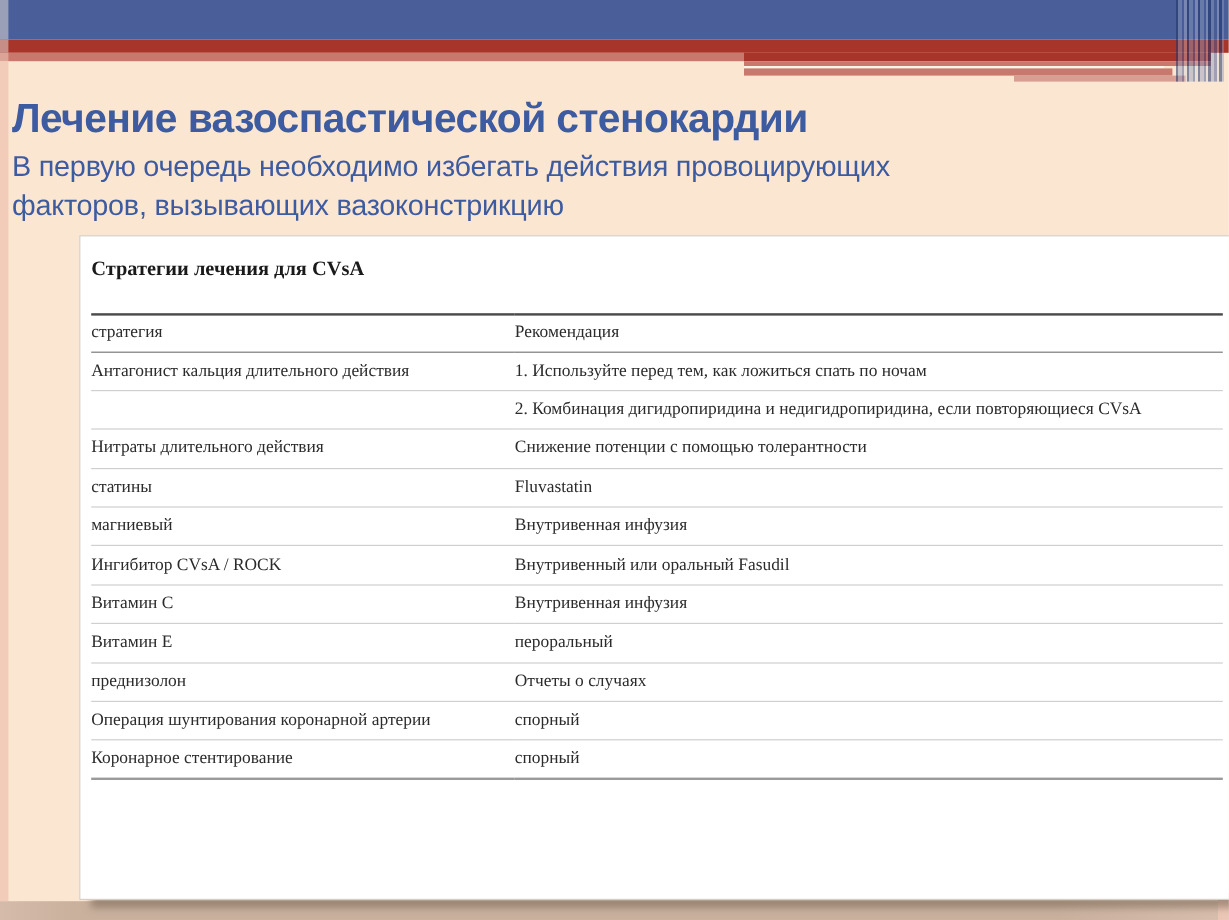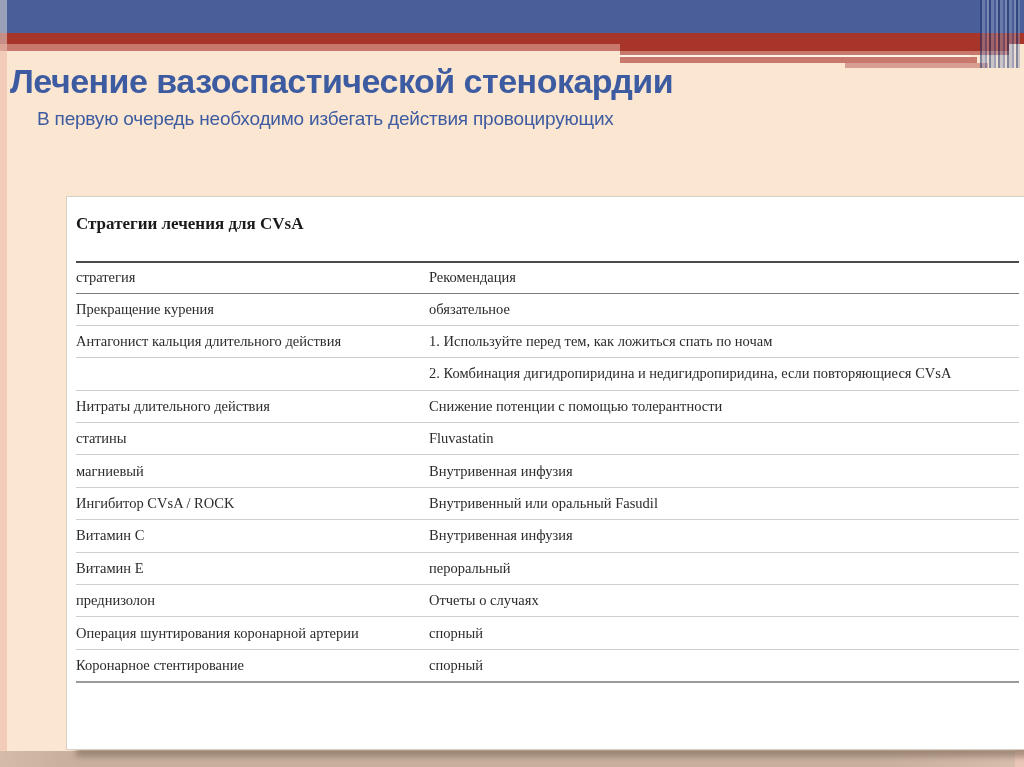--- a/index.html
+++ b/index.html
@@ -47,25 +47,25 @@
   .left-strip .seg2{position:absolute;left:0;top:33px;width:7px;height:11px;background:#c68e87;}
   .left-strip .seg3{position:absolute;left:0;top:44px;width:7px;height:7px;background:#dca496;}
   .left-strip .seg4{position:absolute;left:0;top:51px;width:7px;height:700px;background:var(--strip-pink);}
   
   .bottom-band{
     position:absolute;left:0;top:751px;width:1024px;height:16px;
     background:linear-gradient(90deg,#d5bcaa 0%,var(--tan) 6%,var(--tan) 86%,#d9bfae 100%);
   }
   .bottom-band-right-accent{position:absolute;left:1015px;top:744px;width:9px;height:23px;background:#ecc7b7;}
   
-  .slide-header{position:absolute;left:10px;top:62px;width:960px;color:var(--title-blue);}
+  .slide-header{position:absolute;left:10px;top:80px;width:960px;color:var(--title-blue);}
   .slide-title{
     font-size:34px;font-weight:bold;letter-spacing:-0.5px;line-height:1.15;
   }
-  .slide-subtitle{font-size:19px;line-height:1.33;letter-spacing:-0.2px;margin-top:5px;margin-left:27px;}
+  .slide-subtitle{font-size:24px;line-height:1.33;letter-spacing:-0.2px;margin-top:5px;}
   .slide-subtitle span{display:block;}
   
   .content-panel{
     position:absolute;left:21px;top:196px;width:982px;height:554px;
     background:#ffffff;border:1px solid #d5cfc6;
     box-shadow:9px 8px 6px -1px rgba(125,105,88,.6);
     padding:10px 28px 16px 9px;
     margin-left:45px;
   }
   .table-title{
@@ -116,41 +116,38 @@
     <div class="seg4"></div>
   </div>
 
   <div class="bottom-band"></div>
   <div class="bottom-band-right-accent"></div>
 
   <div class="slide-header">
     <div class="slide-title">Лечение вазоспастической стенокардии</div>
     <div class="slide-subtitle">
       <span>В первую очередь необходимо избегать действия провоцирующих</span>
+      <span>факторов, вызывающих вазоконстрикцию</span>
     </div>
   </div>
 
   <div class="content-panel">
     <div class="table-title">Стратегии лечения для CVsA</div>
     <table class="treatment-table">
       <colgroup>
           <col class="c1">
           <col class="c2">
         </colgroup>
       <thead>
         <tr>
           <th>стратегия</th>
           <th>Рекомендация</th>
         </tr>
       </thead>
       <tbody>
-          <tr>
-            <td>Прекращение курения</td>
-            <td>обязательное</td>
-          </tr>
           <tr>
             <td>Антагонист кальция длительного действия</td>
             <td>1. Используйте перед тем, как ложиться спать по ночам</td>
           </tr>
           <tr>
             <td></td>
             <td>2. Комбинация дигидропиридина и недигидропиридина, если повторяющиеся CVsA</td>
           </tr>
           <tr>
             <td>Нитраты длительного действия</td>

